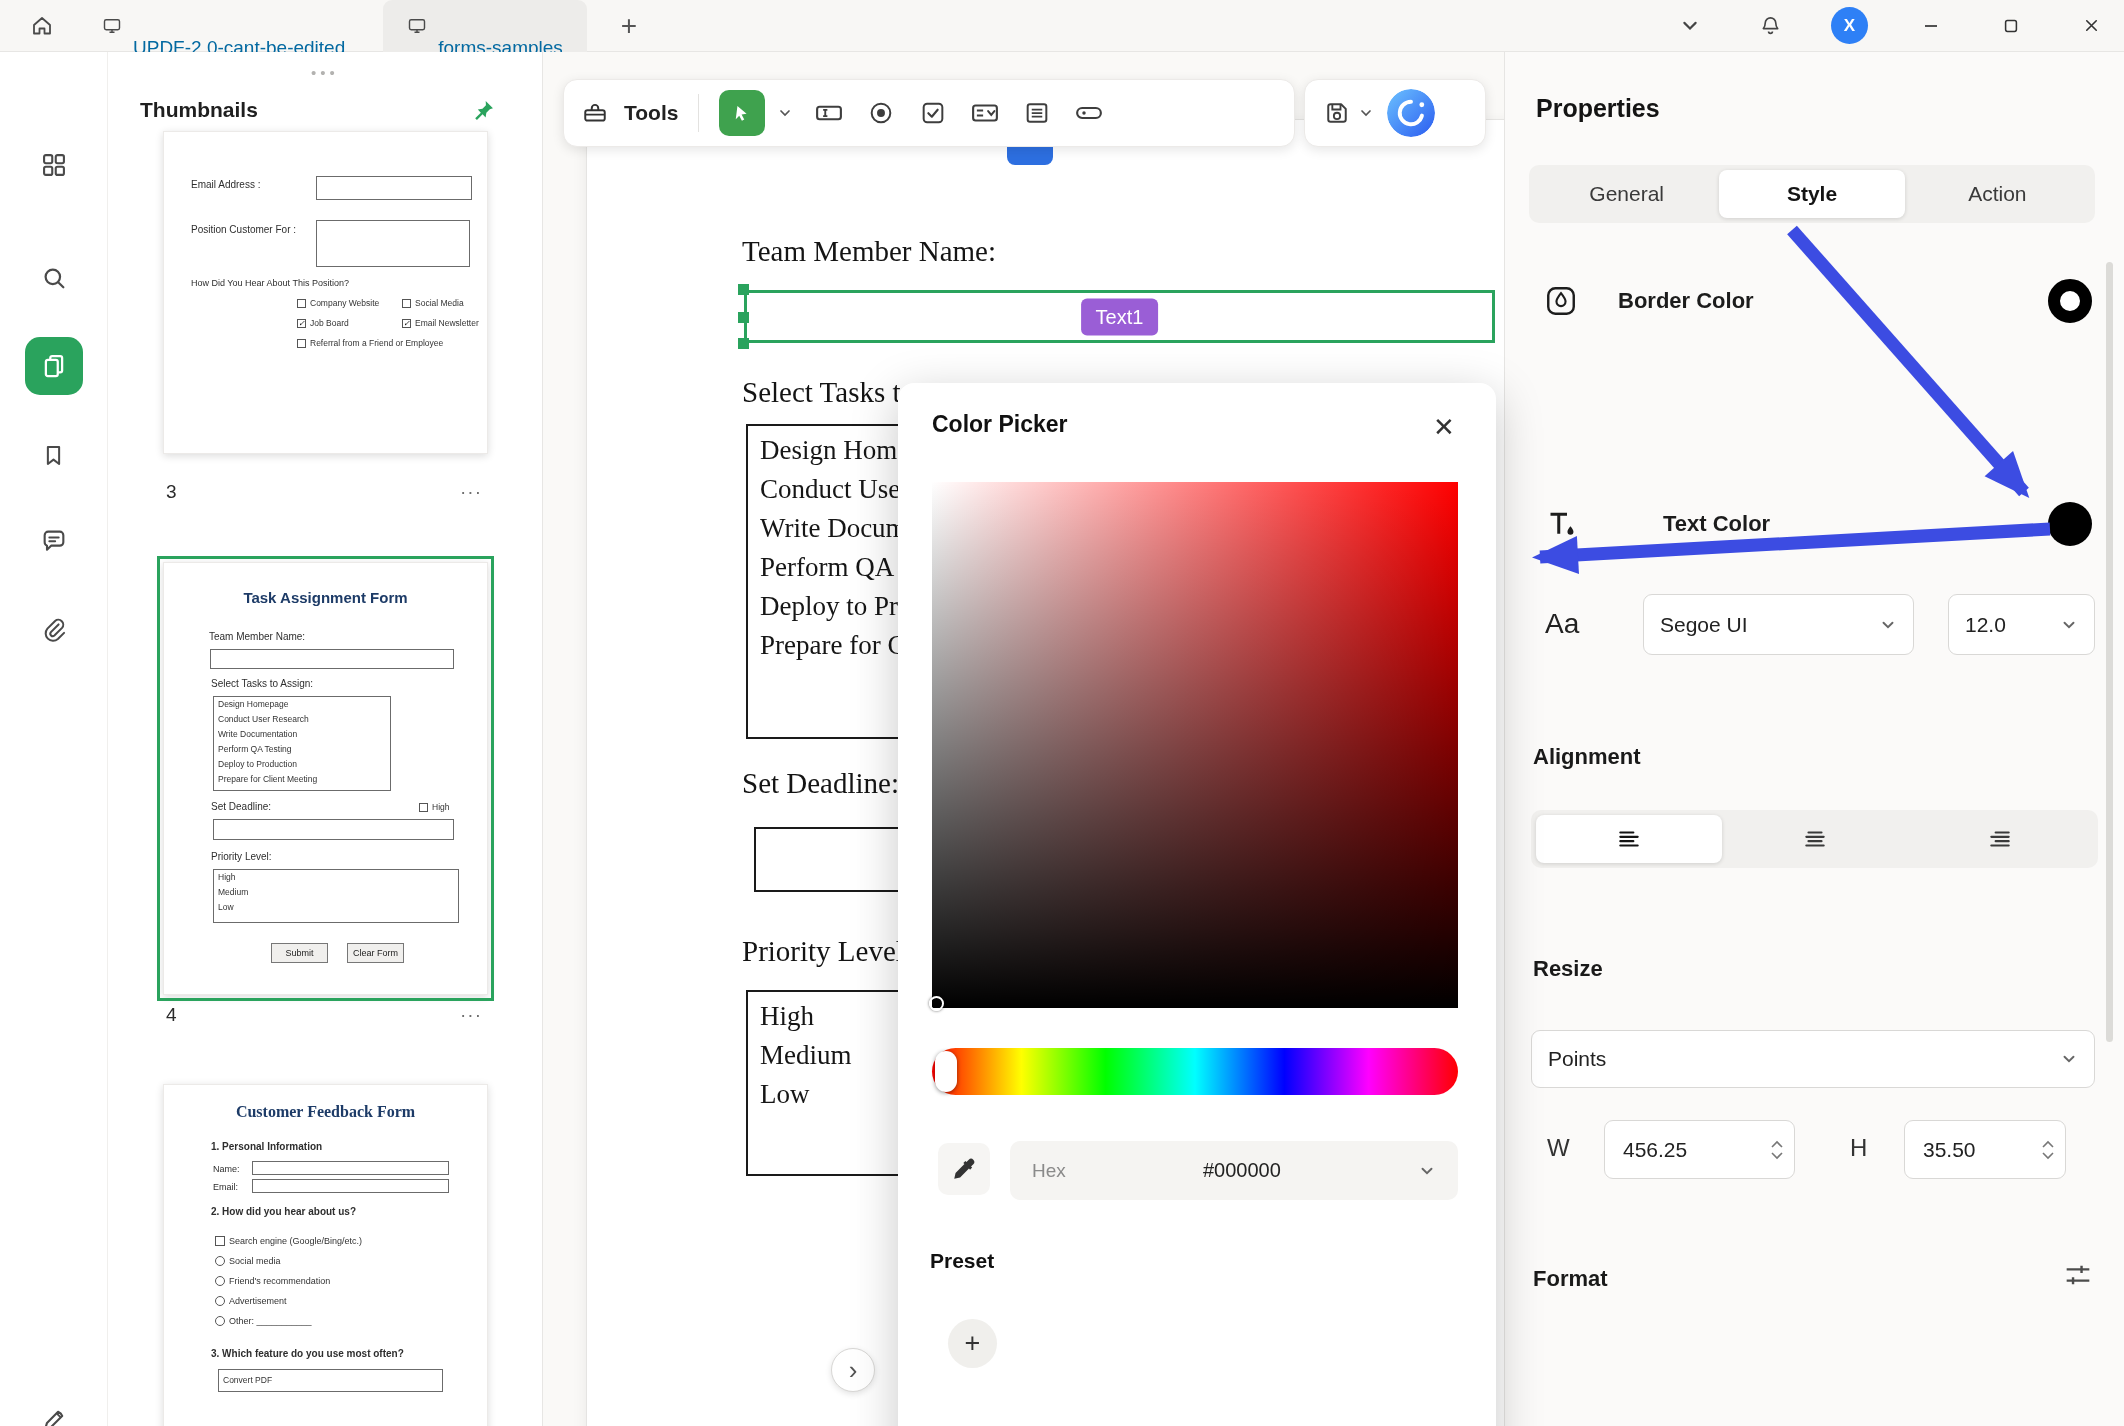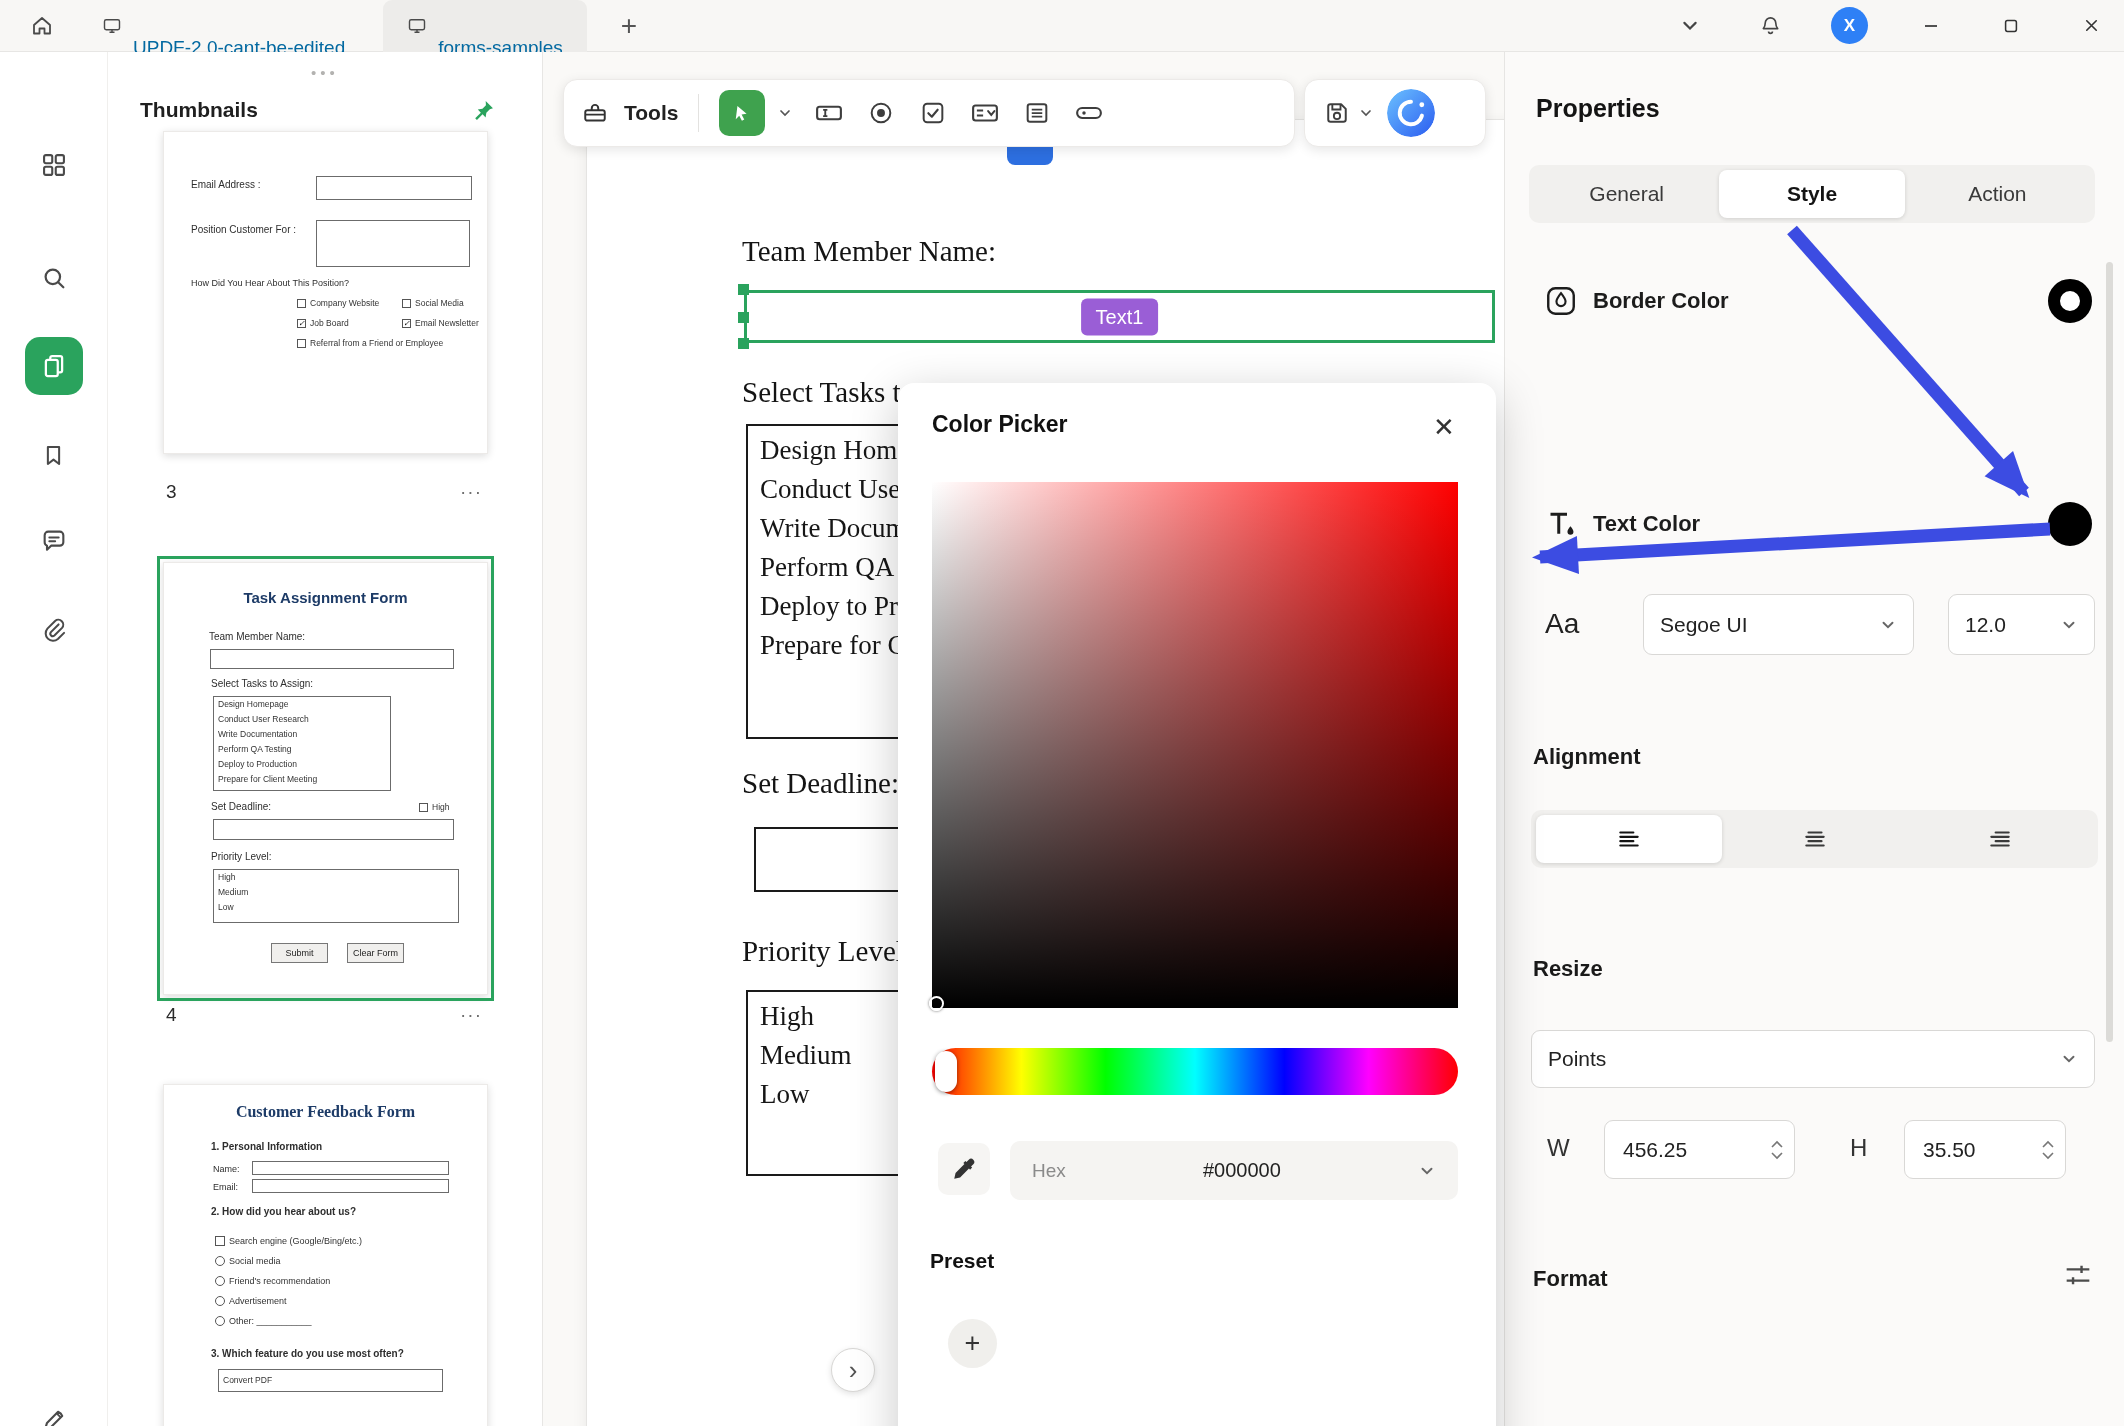--- a/index.html
+++ b/index.html
@@ -89,21 +89,21 @@
   .props{ position:absolute; left:1504px; top:52px; width:620px; height:1374px; background:#fbfaf9; border-left:1px solid #e6e5e3; }
   .props h2{ position:absolute; left:31px; top:42px; font-size:25px; font-weight:700; color:#141414; }
   .props h3{ position:absolute; font-size:22px; font-weight:700; color:#1a1a1a; }
   .seg{ position:absolute; background:#f1f0ee; border-radius:10px; padding:5px; display:flex; }
   .seg-item{ flex:1; display:flex; align-items:center; justify-content:center; font-size:21px; color:#3a3a3a; border-radius:8px; }
   .seg-item.active{ background:#fff; box-shadow:0 1px 4px rgba(0,0,0,.14); font-weight:600; color:#141414; }
   .seg.tabs{ left:24px; top:113px; width:566px; height:58px; }
   .seg.align{ left:26px; top:758px; width:567px; height:58px; color:#4c4c4c; }
   .prow{ position:absolute; left:34px; right:32px; height:66px; display:flex; align-items:center; }
   .prow-ic{ width:44px; height:44px; display:flex; align-items:center; justify-content:center; color:#1d1d1d; }
-  .prow-lab{ margin-left:10px; font-size:22px; font-weight:600; color:#1c1c1c; }
+  .prow-lab{ margin-left:35px; font-size:22px; font-weight:600; color:#1c1c1c; }
   .swatch{ margin-left:auto; width:44px; height:44px; border-radius:50%; }
   .swatch.ring{ background:#fff; border:12px solid #000; }
   .swatch.white{ background:#fff; border:2px solid #d8d7d5; }
   .swatch.solid{ background:#000; }
   .aa{ position:absolute; left:40px; top:556px; font-size:28px; color:#222; }
   .sel{ position:absolute; background:#fff; border:1.5px solid #d9d8d6; border-radius:9px; display:flex; align-items:center;
         padding:0 16px; font-size:21px; color:#222; }
   .sel .chev{ margin-left:auto; display:flex; }
   .numbox{ position:absolute; background:#fff; border:1.5px solid #d9d8d6; border-radius:9px; display:flex; align-items:center;
            padding:0 10px 0 18px; font-size:21px; color:#222; }
@@ -474,21 +474,21 @@
         <svg width="34" height="34" viewBox="0 0 24 24">
             <rect x="3" y="3" width="18" height="18" rx="5" fill="none" stroke="currentColor" stroke-width="1.7"></rect>
             <path d="M12 6.5 c1.9 2.4 3.2 4.1 3.2 5.9 a3.2 3.2 0 0 1 -6.4 0 c0 -1.8 1.3 -3.5 3.2 -5.9 z" fill="none" stroke="currentColor" stroke-width="1.5"></path>
           </svg>
       </span>
       <span class="prow-lab">Border Color</span>
       <span class="swatch ring"></span>
     </div>
 
 
-    <div class="prow" style="top:439px;">
+    <div class="prow" style="top:439px;gap:45px;">
       <span class="prow-ic">
         <svg width="36" height="36" viewBox="0 0 24 24">
             <path d="M5 5.5 h11 M10.5 5.5 v13" fill="none" stroke="currentColor" stroke-width="2"></path>
             <path d="M18.3 13.5 c1.2 1.5 2 2.6 2 3.7 a2 2 0 0 1 -4 0 c0 -1.1 .8 -2.2 2 -3.7 z" fill="currentColor"></path>
           </svg>
       </span>
       <span class="prow-lab">Text Color</span>
       <span class="swatch solid"></span>
     </div>
 

